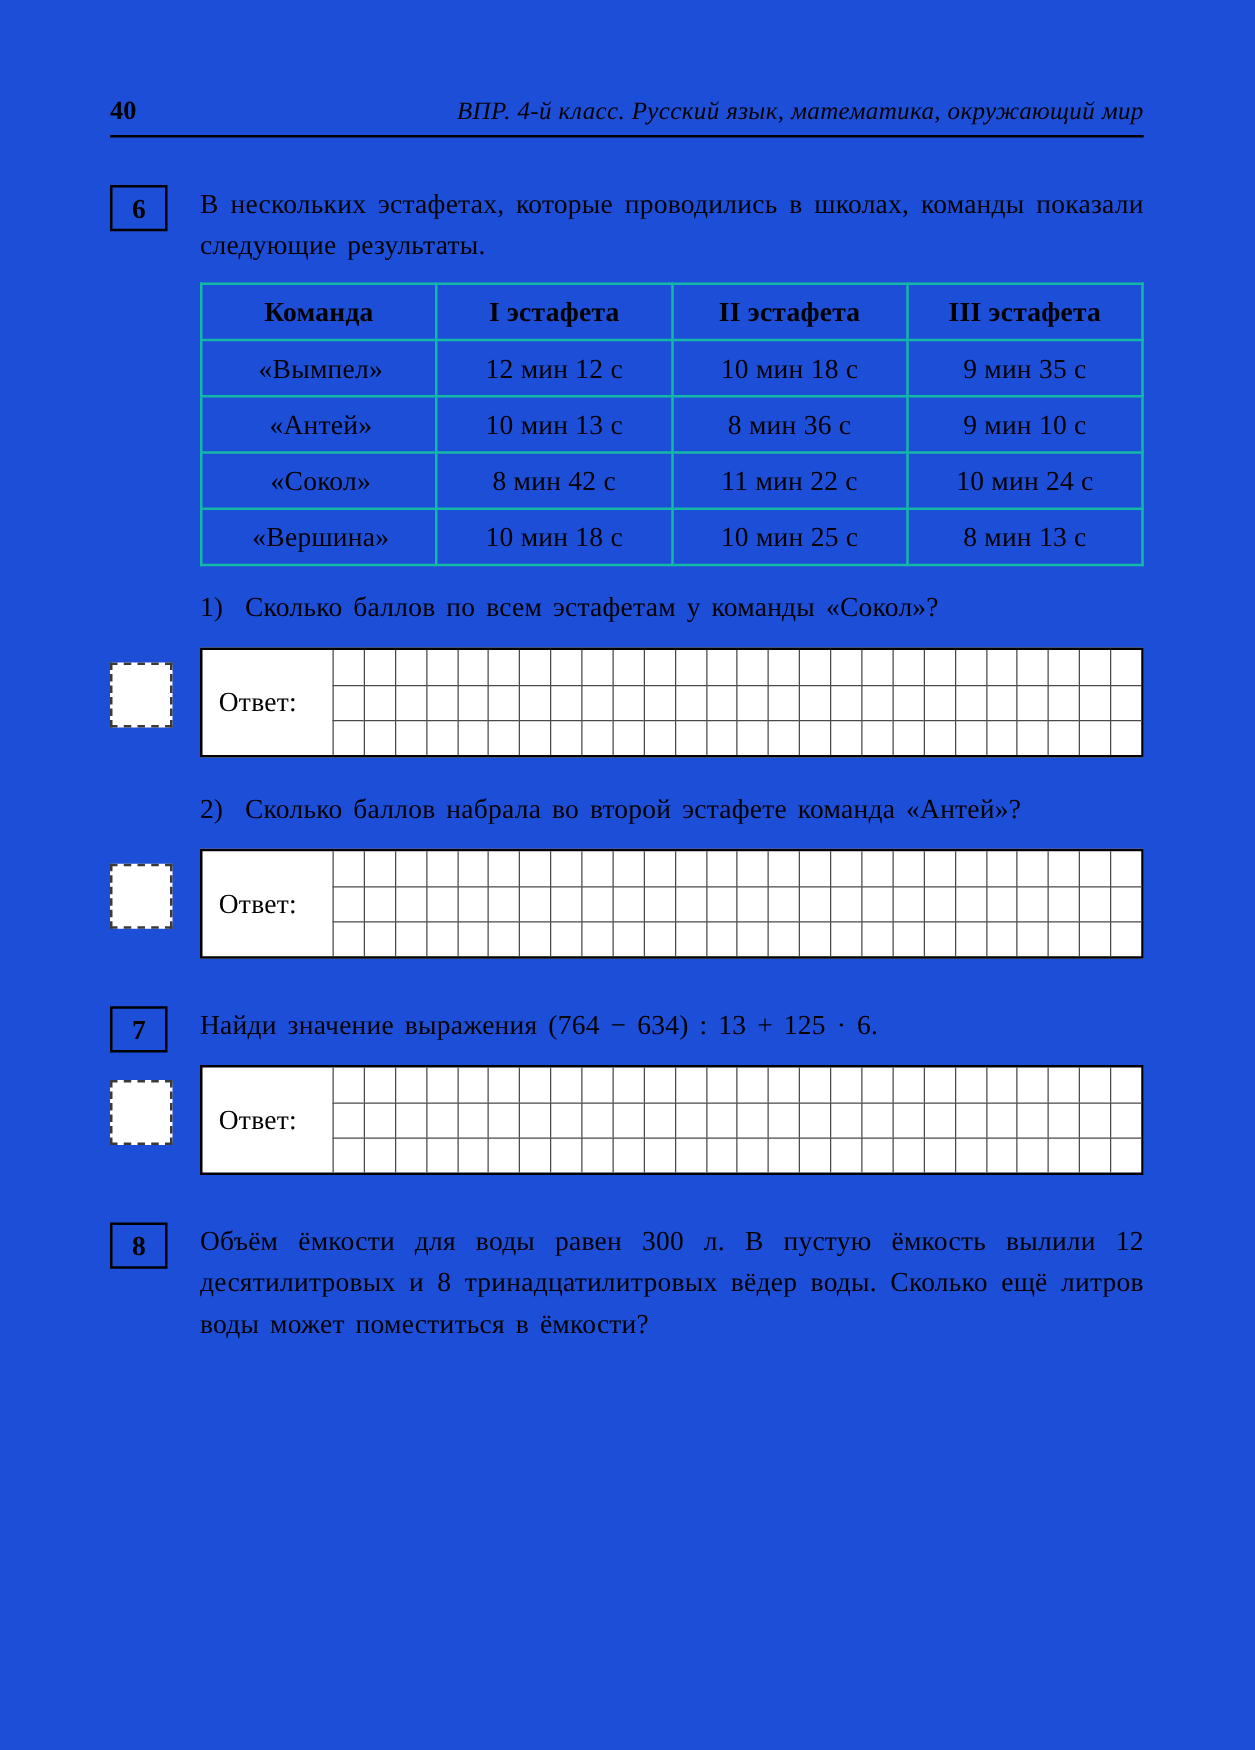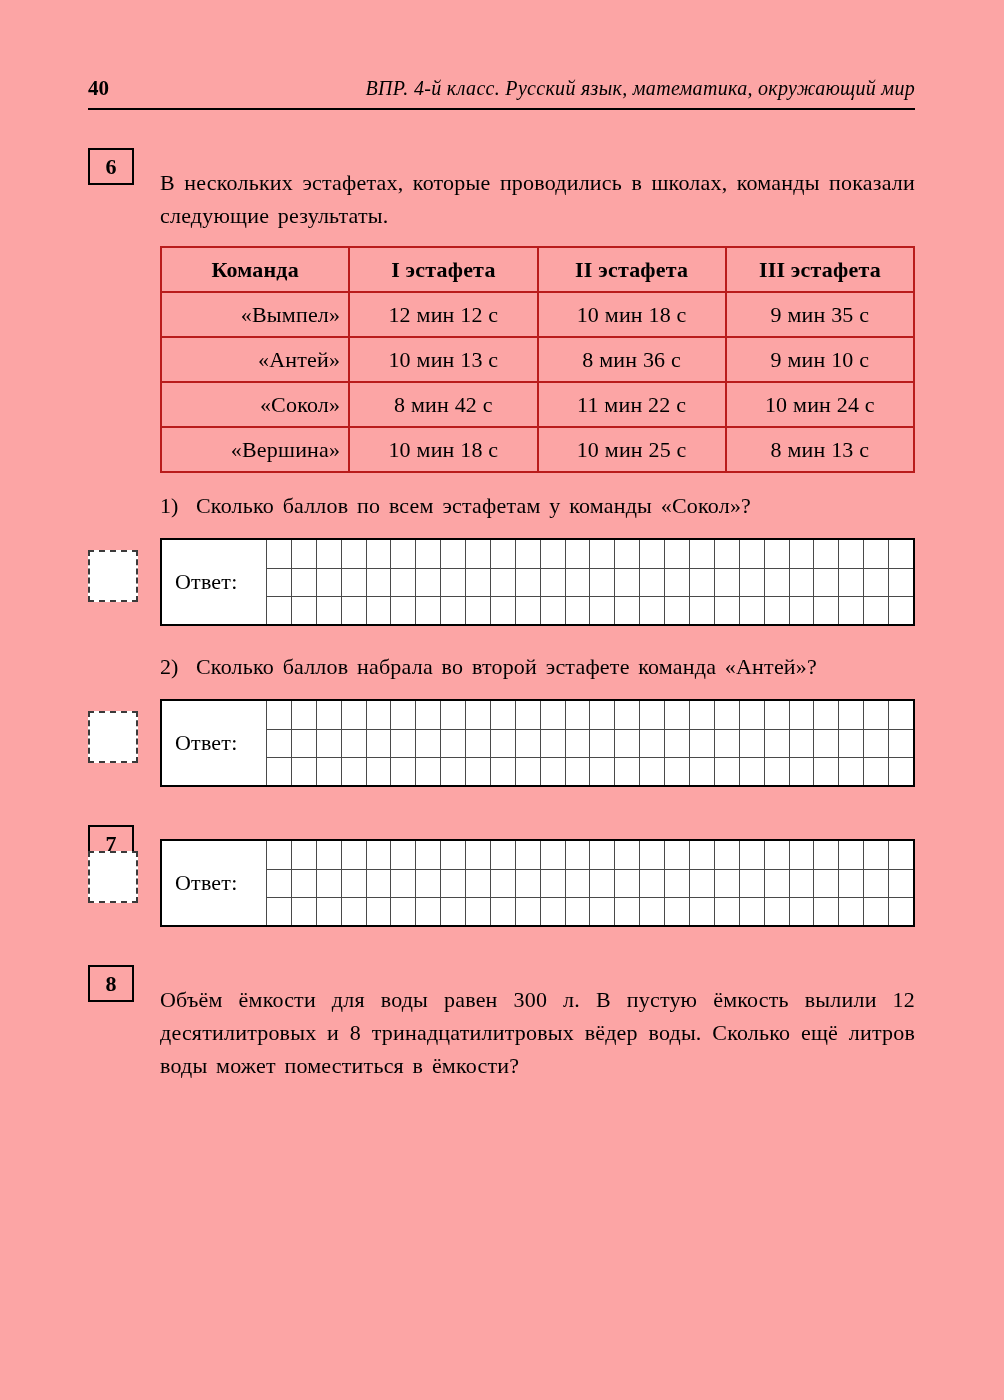--- a/index.html
+++ b/index.html
@@ -6,21 +6,21 @@
   html, body { background: #ffffff; }
   body {
     width: 1004px; height: 1400px;
     font-family: "Liberation Serif", serif;
     color: #000;
     overflow: hidden;
   }
   .page {
     width: 1004px; height: 1400px;
     padding: 76px 89px 0 88px;
-    background: #fca5a5;
+    background: #1d4ed8;
     position: relative;
   }
 
   
   .header {
     display: flex;
     align-items: baseline;
     justify-content: space-between;
     border-bottom: 2px solid #000;
     padding-bottom: 7px;
@@ -45,40 +45,39 @@
     margin-top: 2px;
   }
   .task-body { flex: 1; min-width: 0; }
 
   .para {
     font-size: 22px;
     line-height: 33px;
     text-align: justify;
     word-spacing: 3px;
     letter-spacing: 0.2px;
-    margin-top: 20px;
   }
 
   
   table.results {
     border-collapse: collapse;
     table-layout: fixed;
     width: 100%;
     margin: 14px 0 16px 0;
   }
   .results th, .results td {
-    border: 2px solid #b91c1c;
+    border: 2px solid #14b8a6;
     font-size: 22px;
     height: 45px;
     text-align: center;
     padding: 4px 8px;
     letter-spacing: 0.2px;
   }
   .results th { font-weight: bold; }
-  .results td.team { text-align: right; padding-left: 11px; }
+  .results td.team { text-align: center; padding-left: 11px; }
 
   
   .question { display: flex; margin-top: 14px; }
   .q-label { flex: none; width: 36px; font-size: 22px; line-height: 33px; }
   .q-text  { flex: 1; font-size: 22px; line-height: 33px; text-align: justify; word-spacing: 3px; letter-spacing: 0.2px; }
 
   
   .answer-row { display: flex; align-items: flex-start; margin-left: -72px; margin-top: 16px; }
   .answer-check {
     flex: none;
@@ -348,20 +347,21 @@
               <div class="cell top"></div>
             </div>
         </div>
       </div>
     </div>
   </div>
 
   <div class="task">
     <div class="task-num">7</div>
     <div class="task-body">
+      <p class="para">Найди значение выражения (764 − 634) : 13 + 125 · 6.</p>
 
       <div class="answer-row">
         <div class="answer-check"></div>
         <div class="answer-box">
           <div class="answer-label">Ответ:</div>
           <div class="answer-grid" style="grid-template-columns: repeat(26, 1fr); grid-template-rows: repeat(3, 1fr);">
               <div class="cell"></div>
               <div class="cell"></div>
               <div class="cell"></div>
               <div class="cell"></div>

